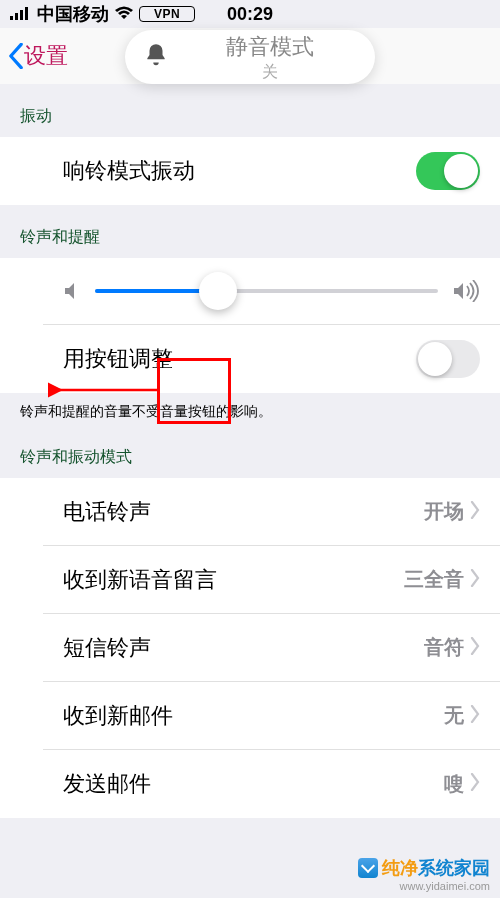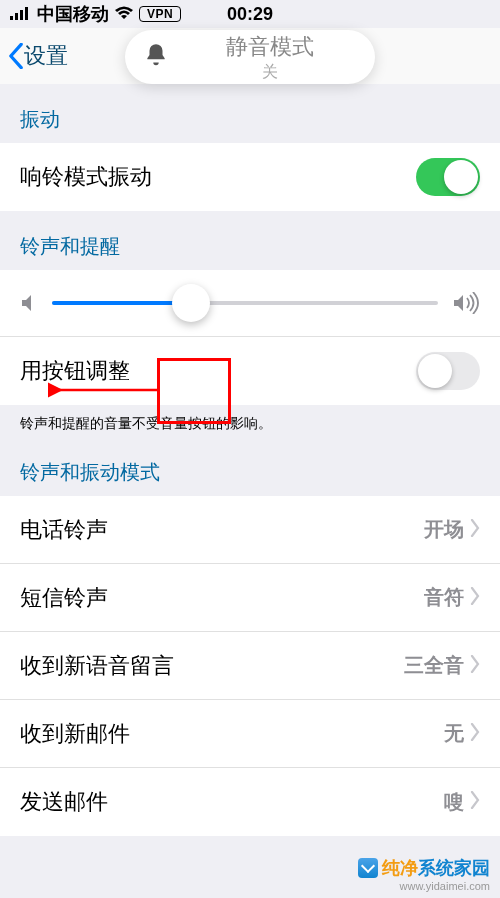--- a/index.html
+++ b/index.html
@@ -2,43 +2,43 @@
 <html><head>
 <meta charset="utf-8">
 <style>
   * { margin: 0; padding: 0; box-sizing: border-box; font-family: -apple-system, "Helvetica Neue", Arial, sans-serif; }
   body { width: 500px; height: 898px; background: #efeff4; overflow: hidden; position: relative; }
 
   
   .status-bar { height: 28px; display: flex; align-items: center; justify-content: space-between; padding: 0 10px; font-weight: 600; font-size: 18px; gap: 48px; }
   .status-left, .status-right { display: flex; align-items: center; gap: 5px; }
   .status-center { position: absolute; left: 0; right: 0; text-align: center; font-weight: 700; }
-  .vpn-badge { border: 1.5px solid #000; border-radius: 4px; padding: 0 7px; font-size: 12px; font-weight: 600; letter-spacing: 0.5px; }
+  .vpn-badge { border: 1.5px solid #000; border-radius: 4px; padding: 0 14px; font-size: 12px; font-weight: 600; letter-spacing: 0.5px; }
   .battery { display: flex; align-items: center; }
   .battery-shell { width: 32px; height: 16px; border: 1.5px solid #000; border-radius: 4px; position: relative; margin-left: 2px; }
   .battery-fill { position: absolute; left: 1px; top: 1px; bottom: 1px; width: 88%; background: #34c759; border-radius: 2px; }
   .battery-bolt { position: absolute; left: 50%; top: 50%; transform: translate(-50%,-50%); color: #000; font-size: 10px; }
   .battery-nub { width: 2px; height: 7px; background: #000; border-radius: 0 2px 2px 0; margin-left: 1px; }
 
   
   .nav { height: 56px; display: flex; align-items: center; padding: 0 8px; position: relative; background: #f9f9f9; }
-  .back { display: flex; align-items: center; color: #0c4a6e; font-size: 22px; }
+  .back { display: flex; align-items: center; color: #be185d; font-size: 22px; }
   .back svg { width: 16px; height: 26px; }
 
   
   .hud { position: absolute; top: 30px; left: 50%; transform: translateX(-50%); width: 250px; height: 54px; background: #fff; border-radius: 28px; box-shadow: 0 3px 14px rgba(0,0,0,0.15); display: flex; align-items: center; padding: 0 18px; gap: 14px; z-index: 5; }
   .hud-text { flex: 1; text-align: center; }
   .hud-title { color: #888; font-size: 22px; font-weight: 500; }
   .hud-sub { color: #aaa; font-size: 16px; }
   .bell svg { width: 26px; height: 26px; fill: #555; }
 
   
-  .section-header { padding: 22px 20px 10px; color: #0369a1; font-size: 20px; }
+  .section-header { padding: 22px 20px 10px; color: #14532d; font-size: 16px; }
   .section-footer { padding: 10px 20px 22px; color: #000000; font-size: 14px; }
-  .group { background: #fff; }
+  .group { background: #fff; padding-left: 43px; }
   .row { height: 68px; display: flex; align-items: center; padding: 0 20px; font-size: 22px; border-bottom: 1px solid #e0e0e0; }
   .row:last-child { border-bottom: none; }
   .row-label { flex: 1; color: #000; }
   .row-detail { color: #8e8e93; font-size: 20px; margin-right: 6px; font-weight: bold; }
   .chevron svg { width: 10px; height: 18px; }
 
   
   .toggle { width: 64px; height: 38px; border-radius: 20px; position: relative; }
   .toggle.on { background: #34c759; }
   .toggle.off { background: #e9e9eb; }
@@ -145,29 +145,29 @@
 <div class="section-header" style="padding-top:4px">铃声和振动模式</div>
 <div class="group" id="patterns-group">
     <div class="row">
       <div class="row-label">电话铃声</div>
       <div class="row-detail">开场</div>
       <span class="chevron"><svg viewBox="0 0 10 18">
           <path d="M2 1 L8 9 L2 17" stroke="#c7c7cc" stroke-width="2.2" fill="none" stroke-linecap="round"></path>
         </svg></span>
     </div>
     <div class="row">
+      <div class="row-label">收到新语音留言</div>
+      <div class="row-detail">三全音</div>
+      <span class="chevron"><svg viewBox="0 0 10 18">
+          <path d="M2 1 L8 9 L2 17" stroke="#c7c7cc" stroke-width="2.2" fill="none" stroke-linecap="round"></path>
+        </svg></span>
+    </div>
+    <div class="row">
       <div class="row-label">短信铃声</div>
       <div class="row-detail">音符</div>
-      <span class="chevron"><svg viewBox="0 0 10 18">
-          <path d="M2 1 L8 9 L2 17" stroke="#c7c7cc" stroke-width="2.2" fill="none" stroke-linecap="round"></path>
-        </svg></span>
-    </div>
-    <div class="row">
-      <div class="row-label">收到新语音留言</div>
-      <div class="row-detail">三全音</div>
       <span class="chevron"><svg viewBox="0 0 10 18">
           <path d="M2 1 L8 9 L2 17" stroke="#c7c7cc" stroke-width="2.2" fill="none" stroke-linecap="round"></path>
         </svg></span>
     </div>
     <div class="row">
       <div class="row-label">收到新邮件</div>
       <div class="row-detail">无</div>
       <span class="chevron"><svg viewBox="0 0 10 18">
           <path d="M2 1 L8 9 L2 17" stroke="#c7c7cc" stroke-width="2.2" fill="none" stroke-linecap="round"></path>
         </svg></span>

